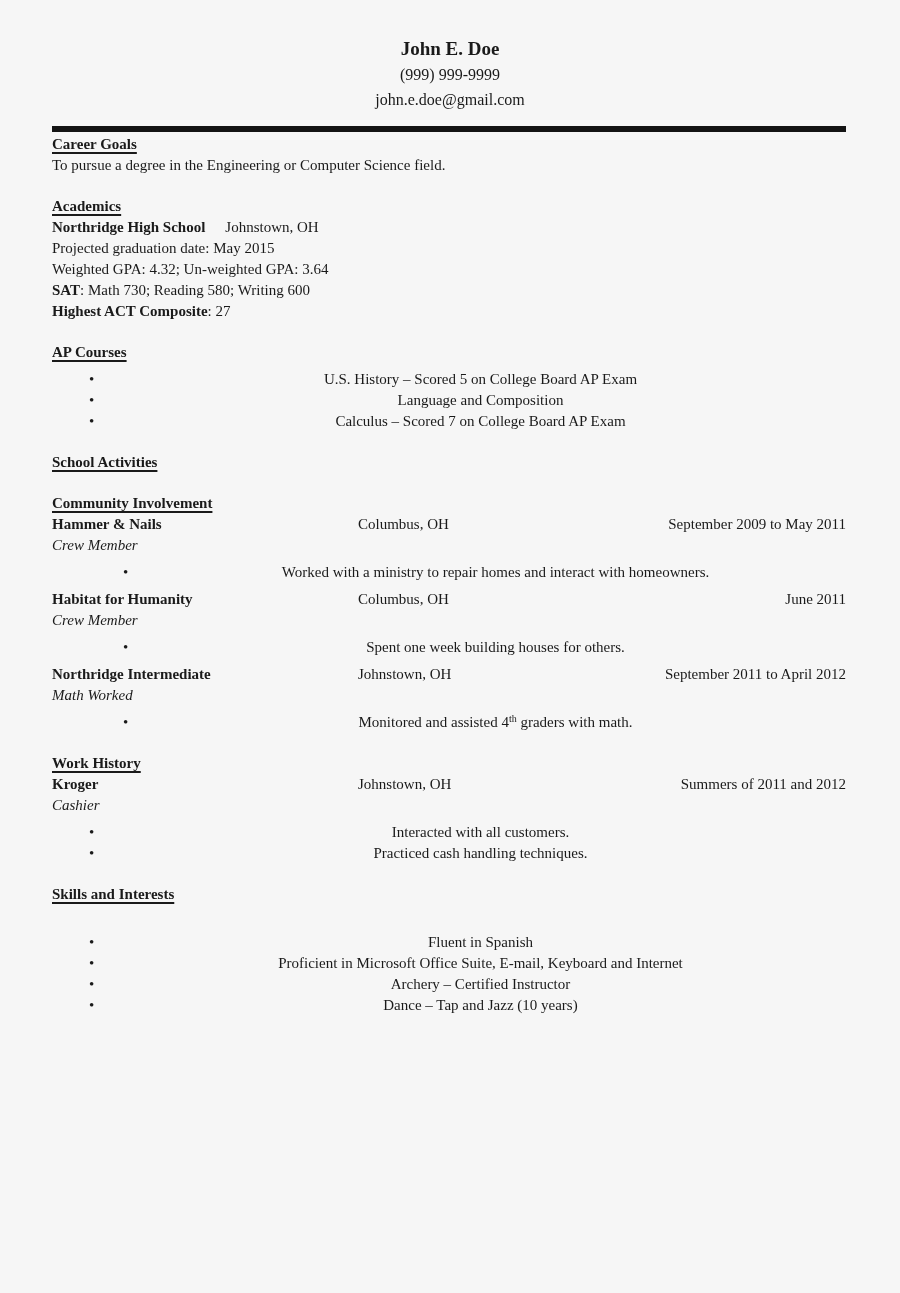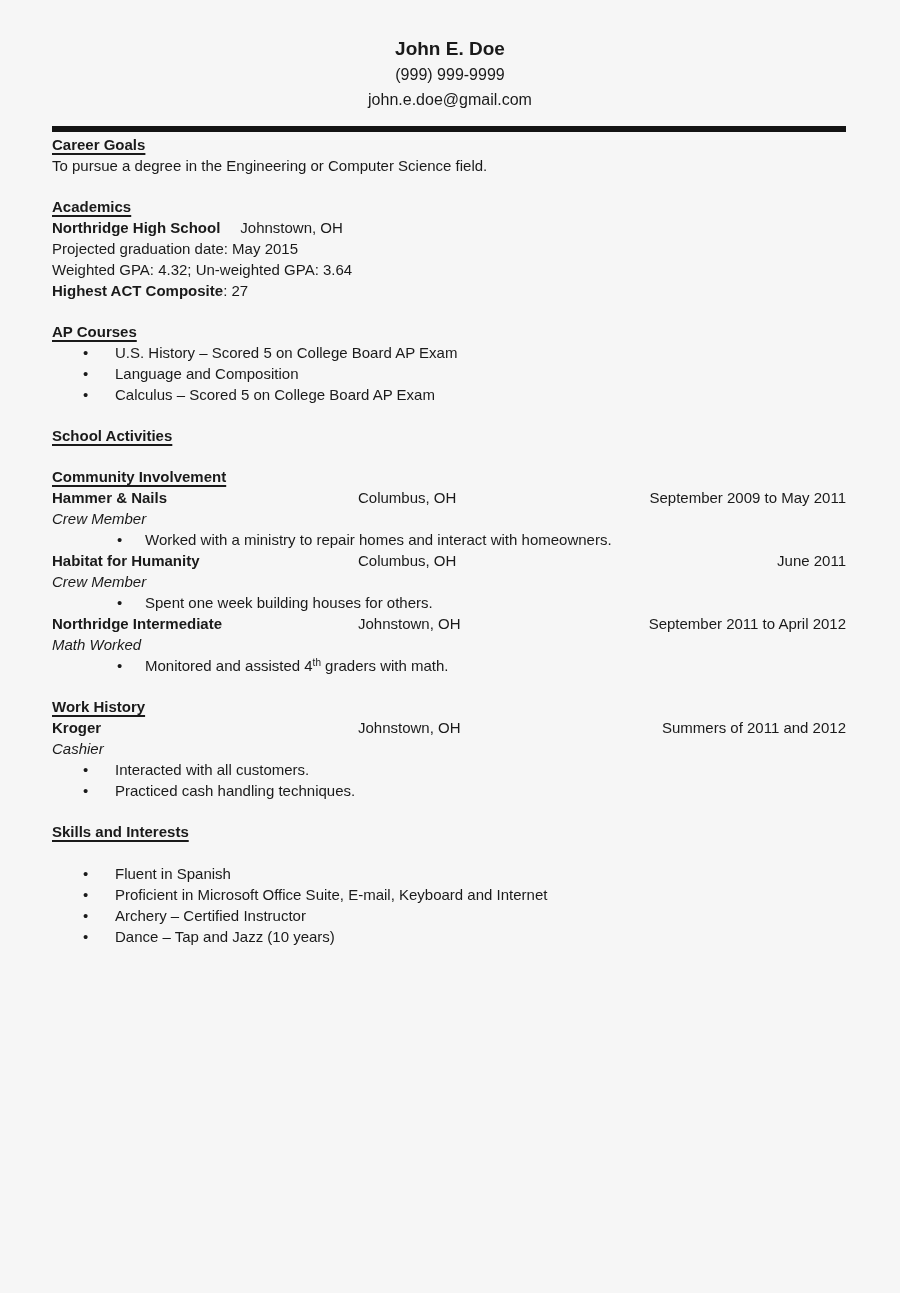--- a/index.html
+++ b/index.html
@@ -9,21 +9,21 @@
   }
   *{box-sizing:border-box;}
   html,body{margin:0;padding:0;}
   body{background:var(--background);}
   .page{
     position:relative;
     width:900px;
     height:1014px;
     background:var(--background);
     color:var(--text);
-    font-family:Liberation Sans, sans-serif;
+    font-family:Liberation Serif, serif;
     font-size:15px;
     line-height:21px;
     overflow:hidden;
   }
   .content{padding:0 54px 0 52px;}
 
   
   .resume-header{text-align:center;padding-top:36px;}
   .name{font-size:19px;font-weight:bold;line-height:26px;}
   .contact{font-size:16px;line-height:25px;}
@@ -48,21 +48,21 @@
   
   .school-row .loc{margin-left:20px;}
 
   
   .threecol{display:flex;justify-content:center;}
   .col-org{flex:0 0 306px;font-weight:bold;}
   .col-loc{flex:1 1 auto;}
   .col-dates{flex:0 0 auto;text-align:right;white-space:nowrap;}
 
   
-  ul{list-style:none;margin:0;padding:0;}
+  ul{list-style:none;margin:6px;padding:0;text-align:center;}
   li{position:relative;padding-left:63px;}
   li::before{content:"\2022";position:absolute;left:31px;top:0;}
   ul.deep li{padding-left:93px;}
   ul.deep li::before{left:65px;}
 
   sup{font-size:10px;line-height:0;vertical-align:5px;}
 
   .spacer{height:21px;}
 </style>
 </head>
@@ -85,30 +85,33 @@
     </section>
 
     <section>
       <h2>Academics</h2>
       <div class="line school-row">
         <span class="b">Northridge High School</span><span class="loc">Johnstown, OH</span>
       </div>
       <div class="line">Projected graduation date: May 2015</div>
       <div class="line">Weighted GPA: 4.32; Un-weighted GPA: 3.64</div>
       <div class="line">
+        <span class="b">SAT</span><span>: Math 730; Reading 580; Writing 600</span>
+      </div>
+      <div class="line">
         <span class="b">Highest ACT Composite</span><span>: 27</span>
       </div>
     </section>
 
     <section>
       <h2>AP Courses</h2>
       <ul>
         <li>U.S. History – Scored 5 on College Board AP Exam</li>
         <li>Language and Composition</li>
-        <li>Calculus – Scored 5 on College Board AP Exam</li>
+        <li>Calculus – Scored 7 on College Board AP Exam</li>
       </ul>
     </section>
 
     <section>
       <h2>School Activities</h2>
     </section>
 
     <section>
       <h2>Community Involvement</h2>
 

